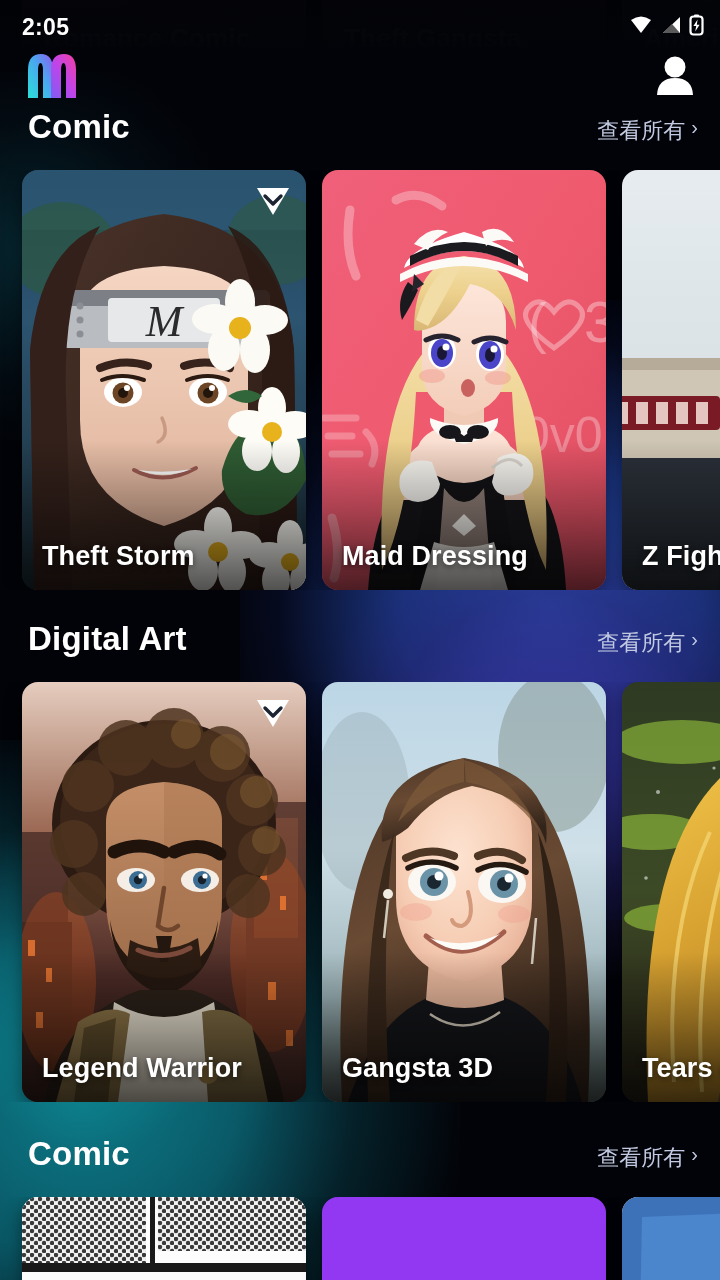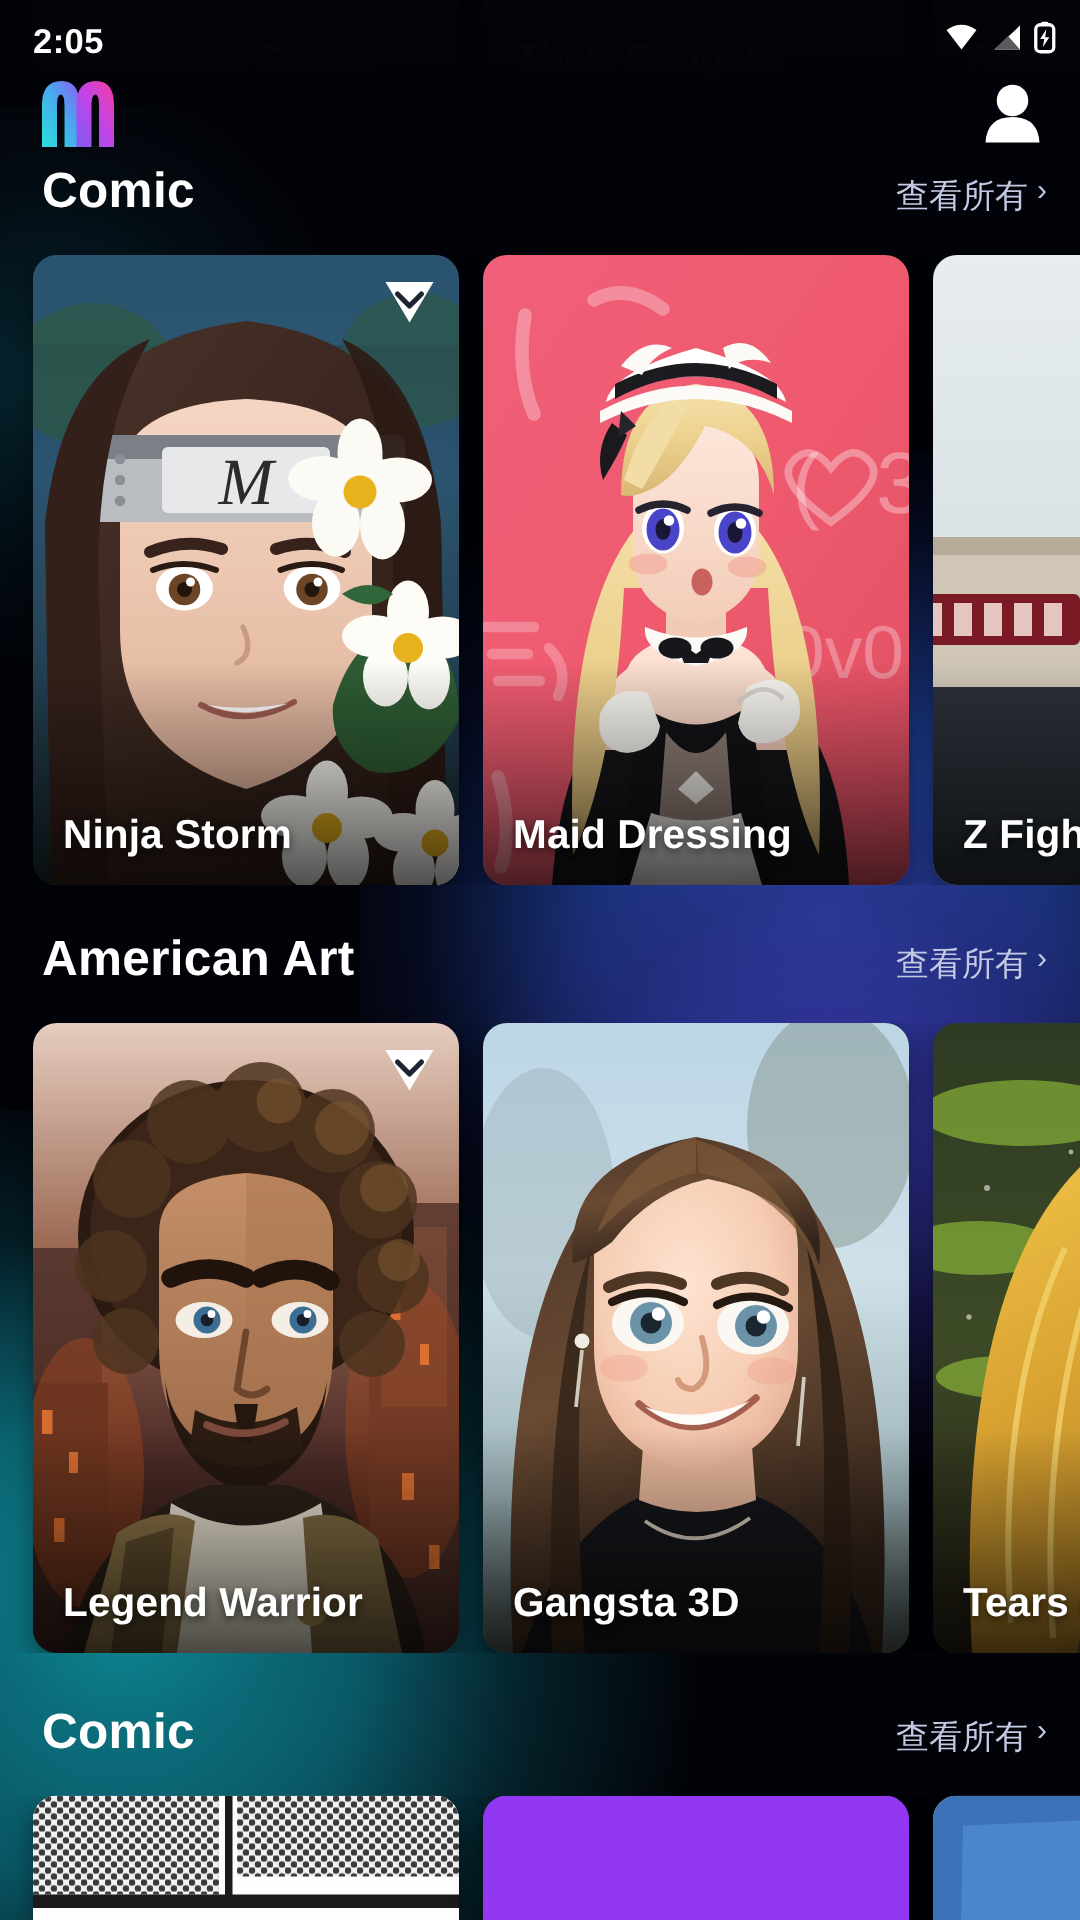--- a/index.html
+++ b/index.html
@@ -288,21 +288,21 @@
               </g>
             </svg>
           </div>
           <div class="card-scrim"></div>
           <div class="pro-badge">
             <svg viewBox="0 0 38 34" width="38" height="34">
               <path d="M3 4 L35 4 L19 31 Z" fill="#ffffff"></path>
               <path d="M11 12 L19 20 L27 12" stroke="#1b2430" stroke-width="3.4" fill="none" stroke-linecap="round" stroke-linejoin="round"></path>
             </svg>
           </div>
-          <div class="card-label">Ninja Storm</div>
+          <div class="card-label">Theft Storm</div>
         </div>
 
         <div class="card">
           <div class="card-art">
             <svg viewBox="0 0 284 420" width="284" height="420" preserveAspectRatio="none">
               <defs>
                 <linearGradient id="mdBg" x1="0" y1="0" x2="1" y2="1">
                   <stop offset="0" stop-color="#f0607a"></stop>
                     <stop offset="0.5" stop-color="#ef5a6e"></stop>
                   <stop offset="1" stop-color="#e04f62"></stop>
@@ -438,21 +438,21 @@
           </div>
           <div class="card-scrim"></div>
           <div class="card-label">Z Fighters</div>
         </div>
 
       </div>
     </div>
 
     <div class="section" id="sec-digital">
       <div class="sec-head">
-        <div class="sec-title">American Art</div>
+        <div class="sec-title">Digital Art</div>
         <div class="see-all">
           <span>查看所有</span>
           <span class="chev">›</span>
         </div>
       </div>
       <div class="row">
 
         <div class="card">
           <div class="card-art">
             <svg viewBox="0 0 284 420" width="284" height="420" preserveAspectRatio="none">

